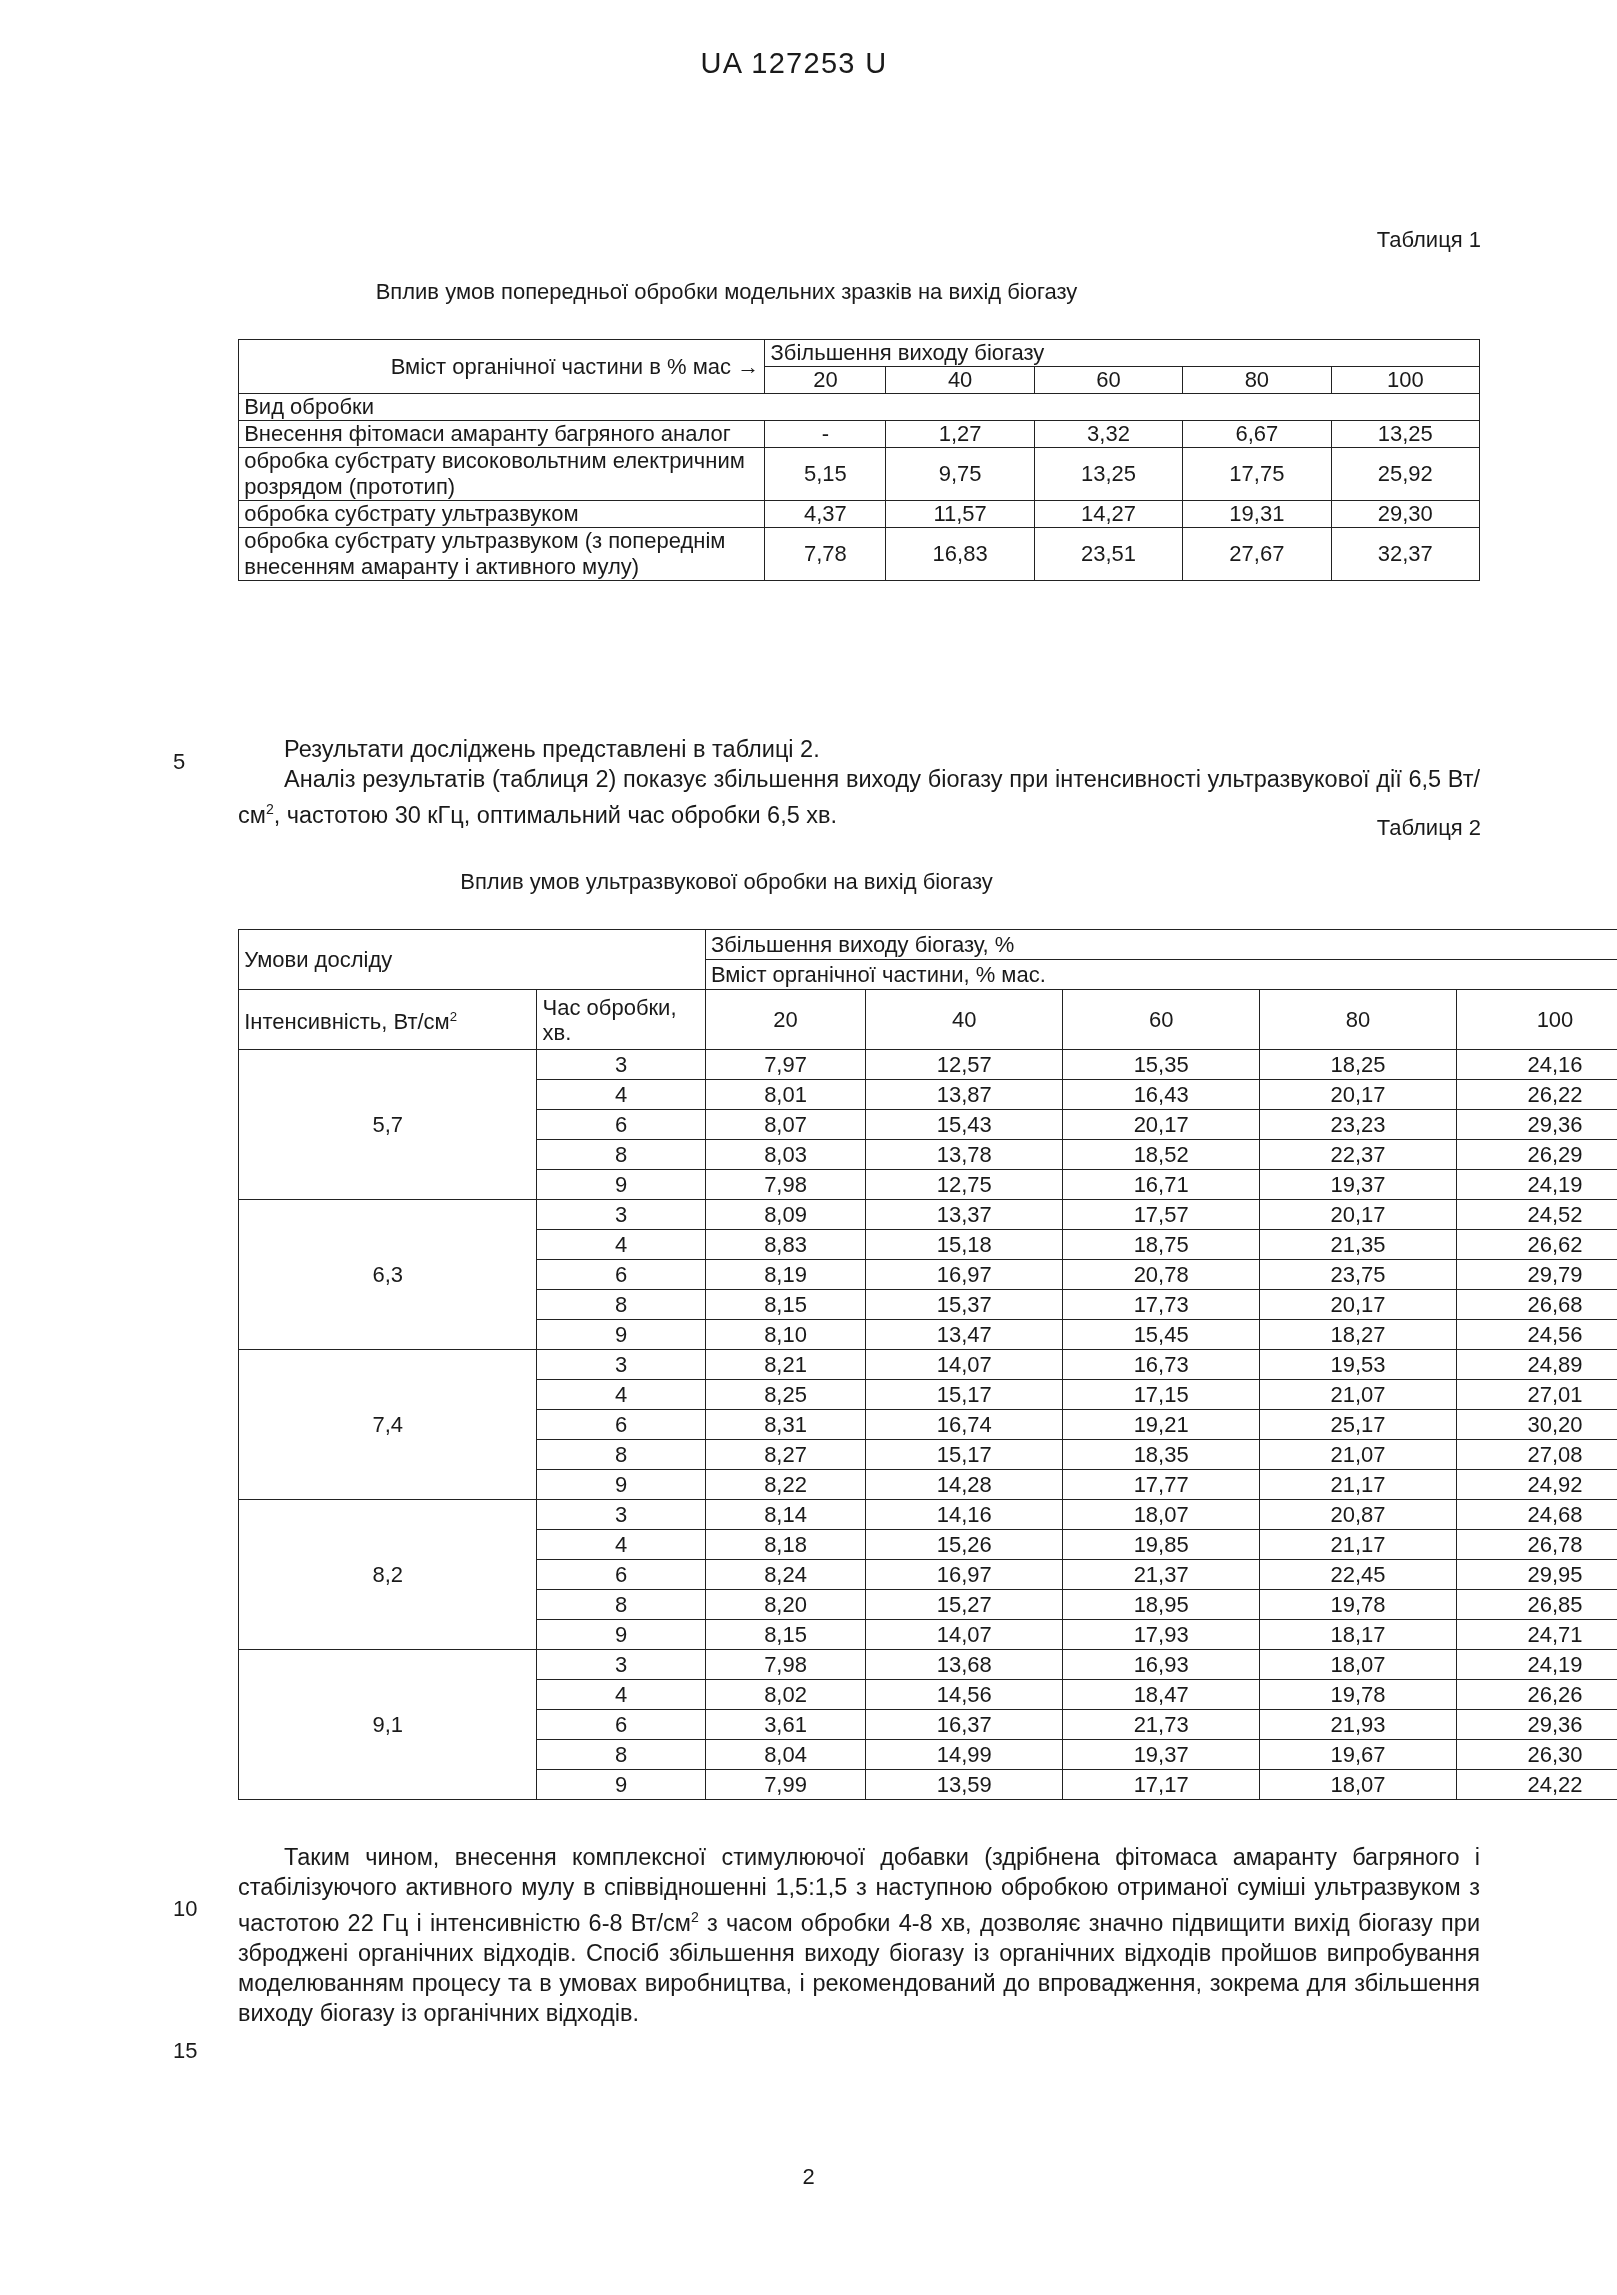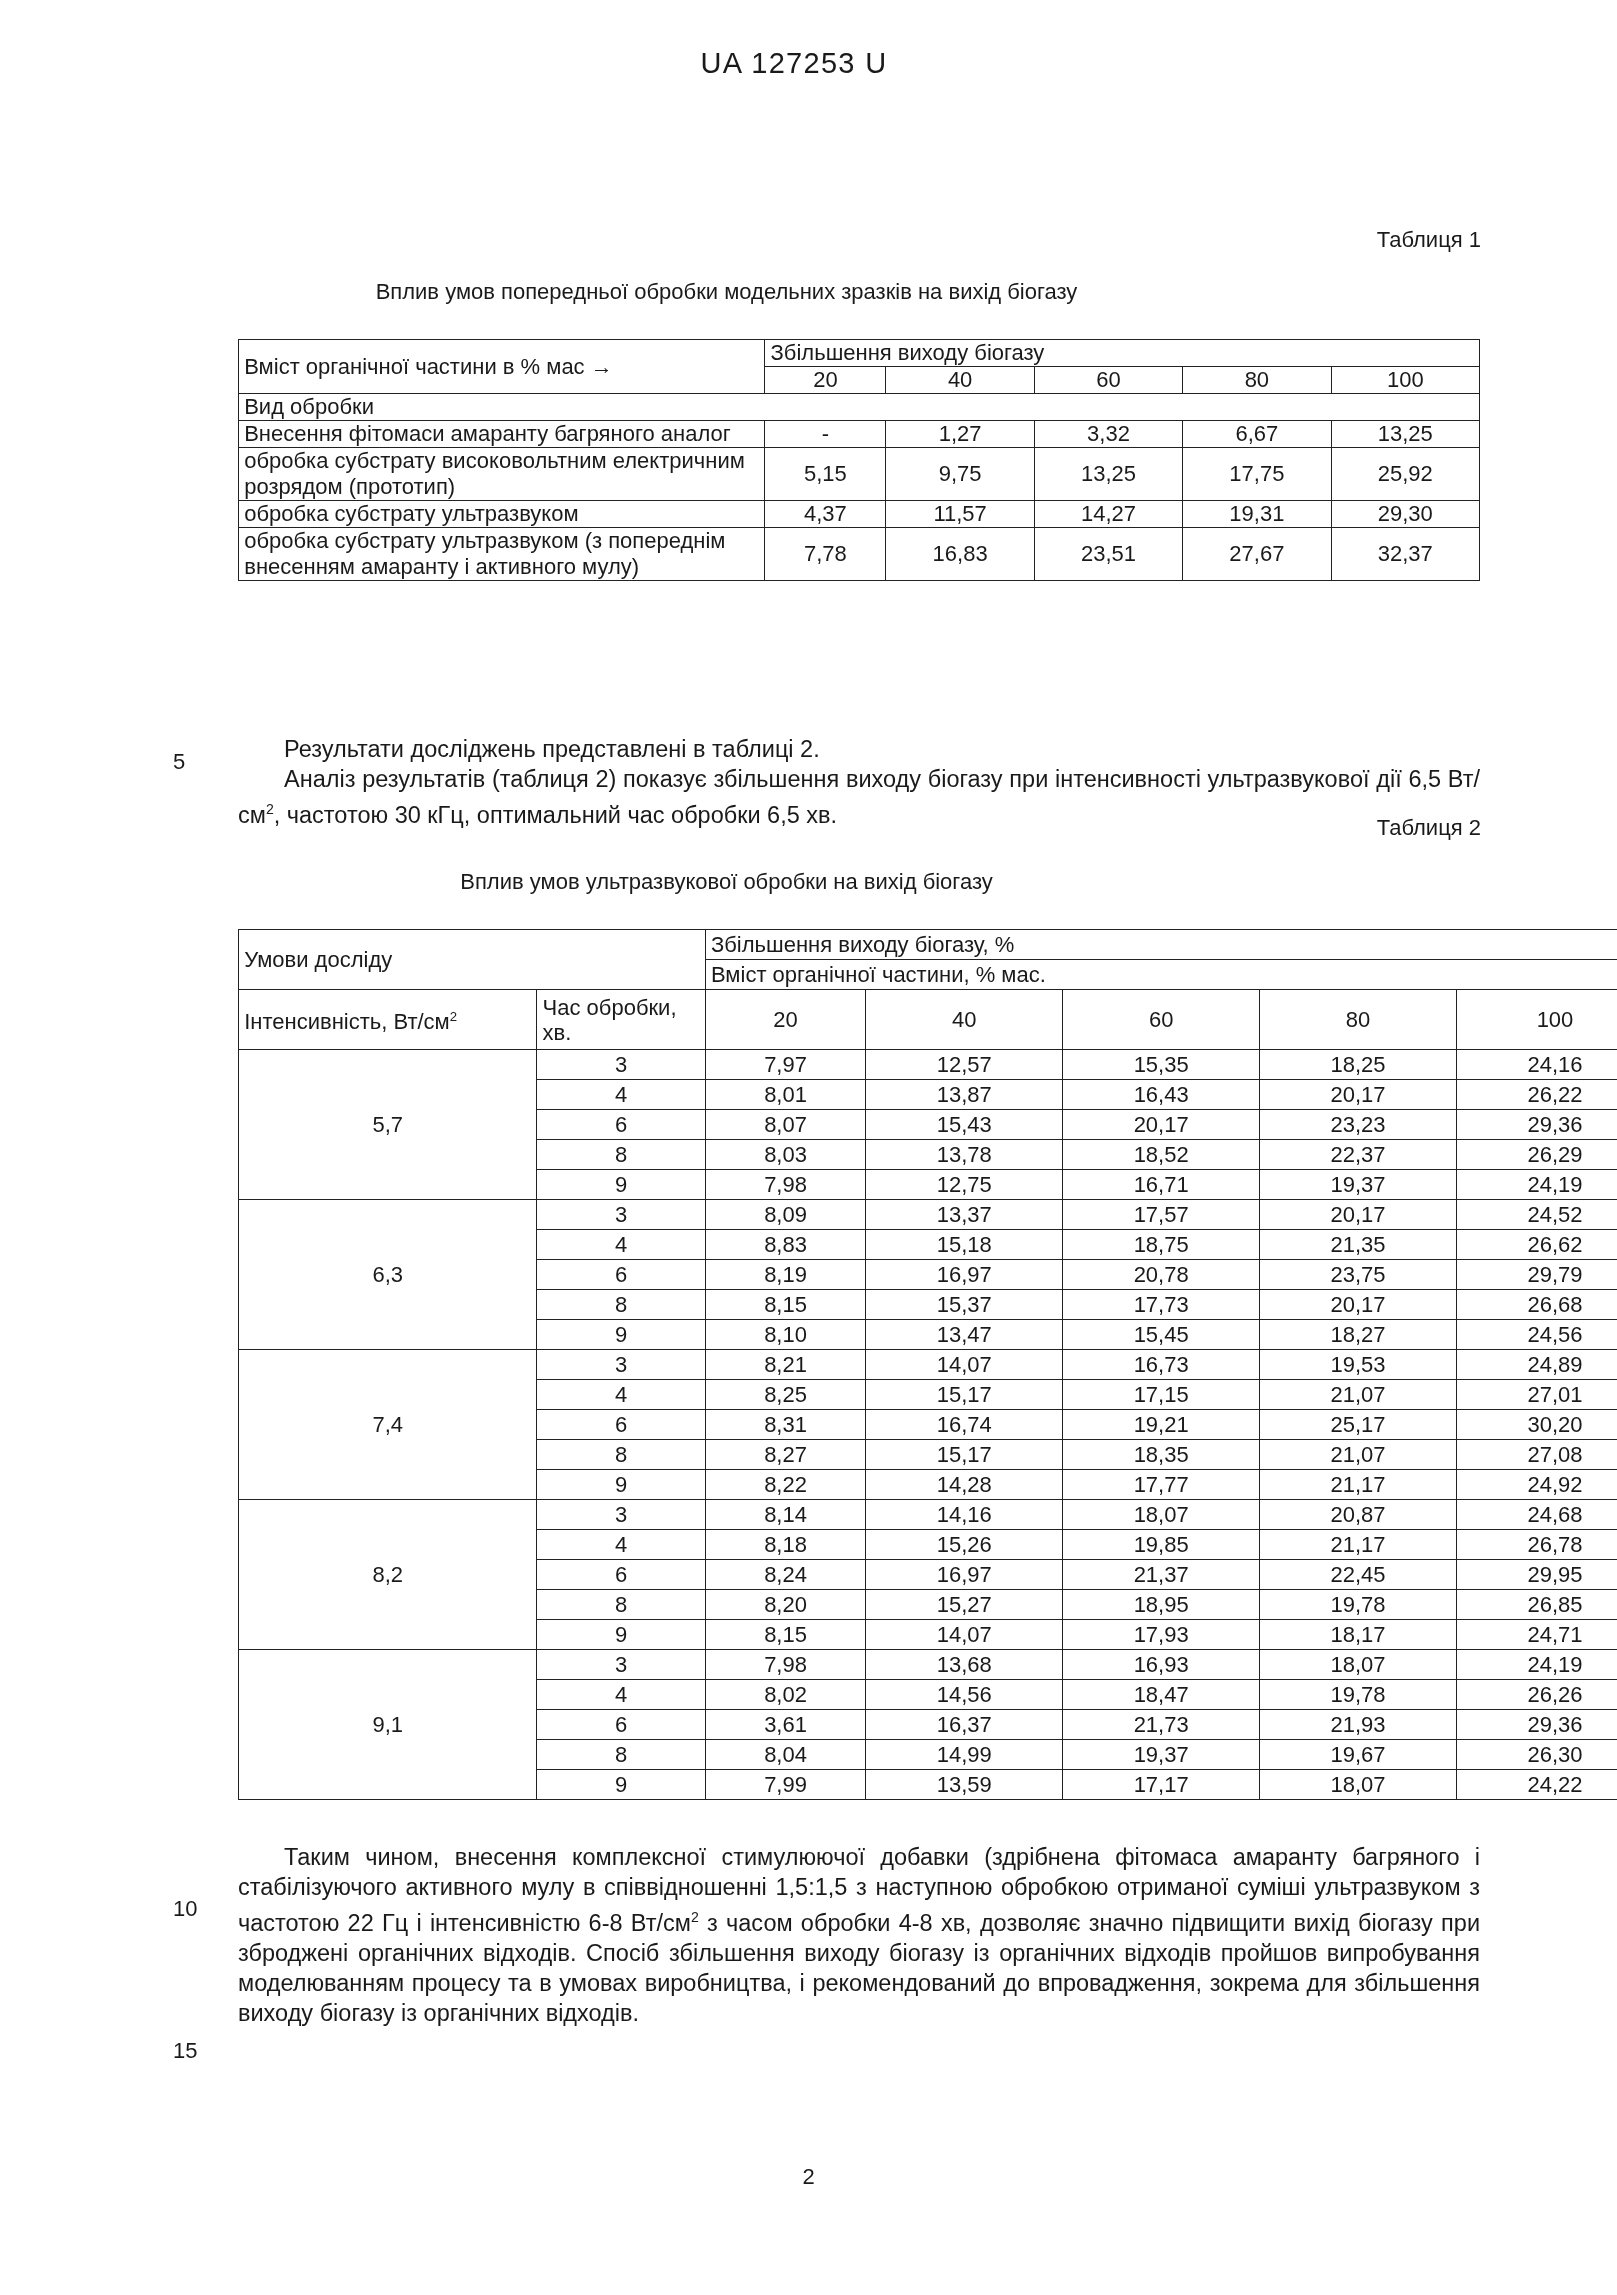--- a/index.html
+++ b/index.html
@@ -24,21 +24,21 @@
 <body>
 
 <div class="abs hdr">UA 127253 U</div>
 
 <div class="abs tlabel" style="top:227px;">Таблиця 1</div>
 <div class="abs tcaption" style="top:279px;">Вплив умов попередньої обробки модельних зразків на вихід біогазу</div>
 
 <table id="t1" class="abs">
   <tbody>
       <tr>
-    <td rowspan="2" style="width:515px;">Вміст органічної частини в % мас →</td>
+    <td rowspan="2" style="width:515px;text-align:right;">Вміст органічної частини в % мас →</td>
     <td colspan="5">Збільшення виходу біогазу</td>
   </tr>
   <tr>
     <td class="num">20</td>
     <td class="num">40</td>
     <td class="num">60</td>
     <td class="num">80</td>
     <td class="num">100</td>
   </tr>
   <tr>

